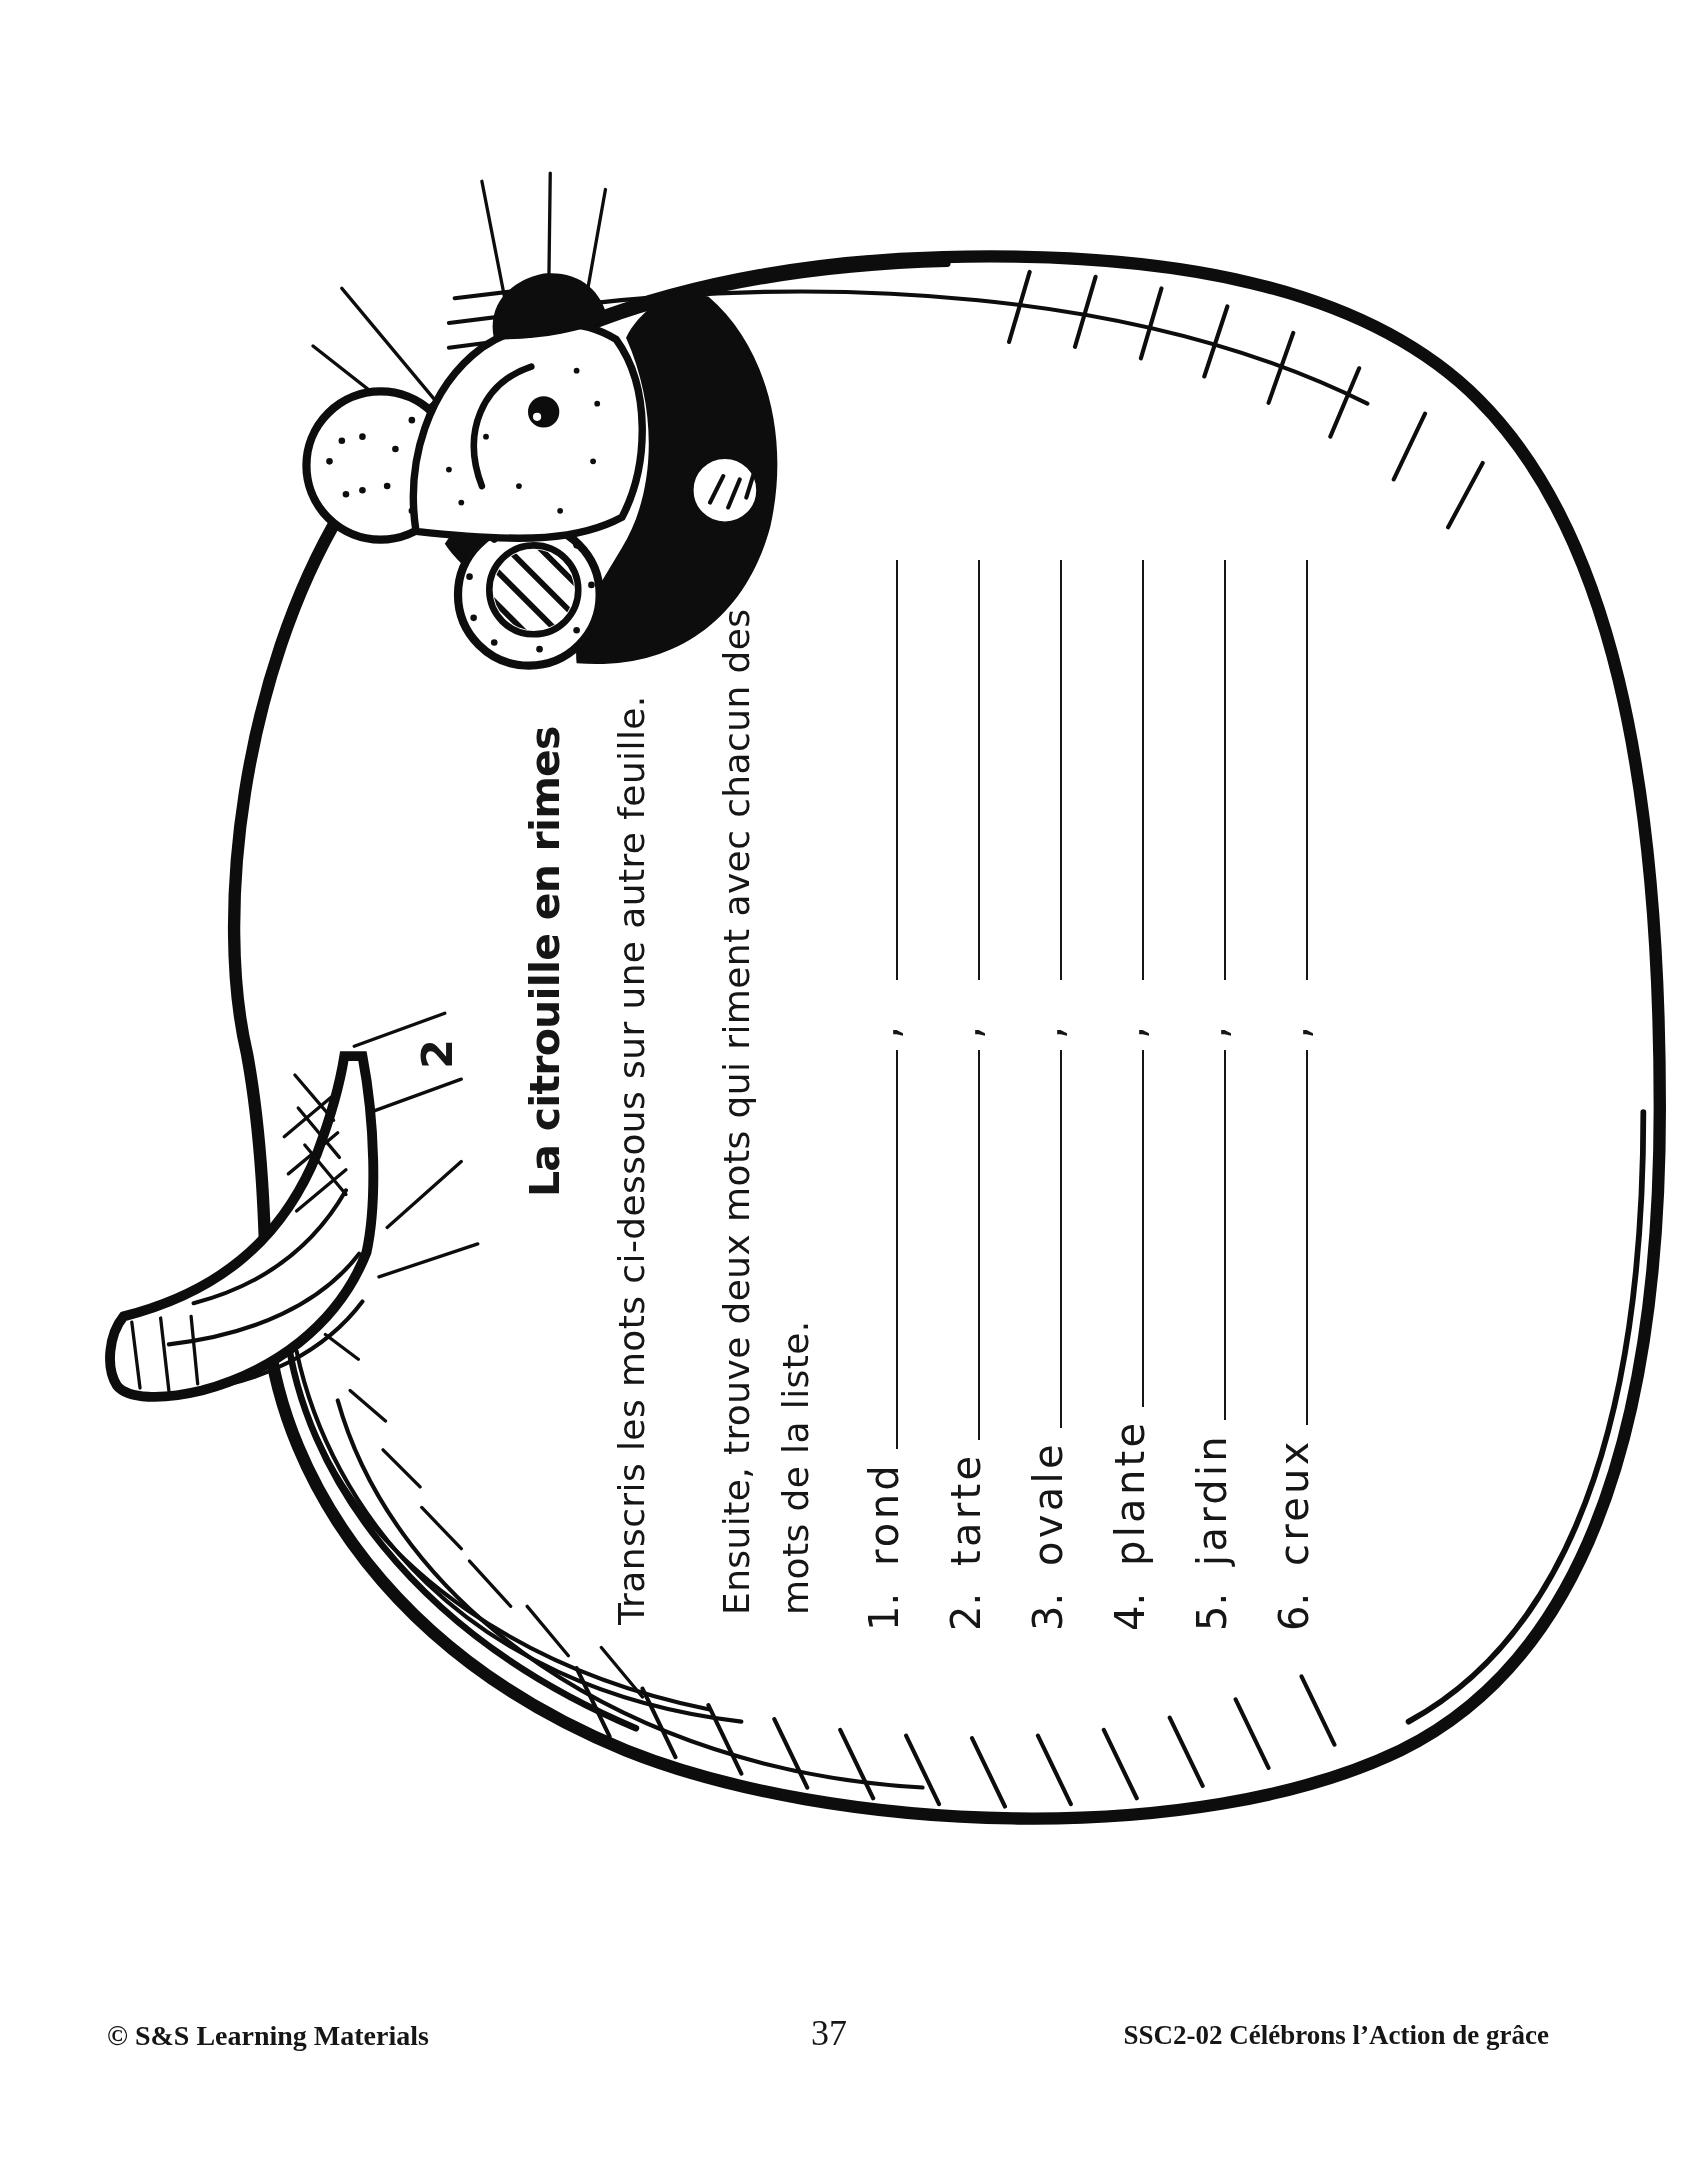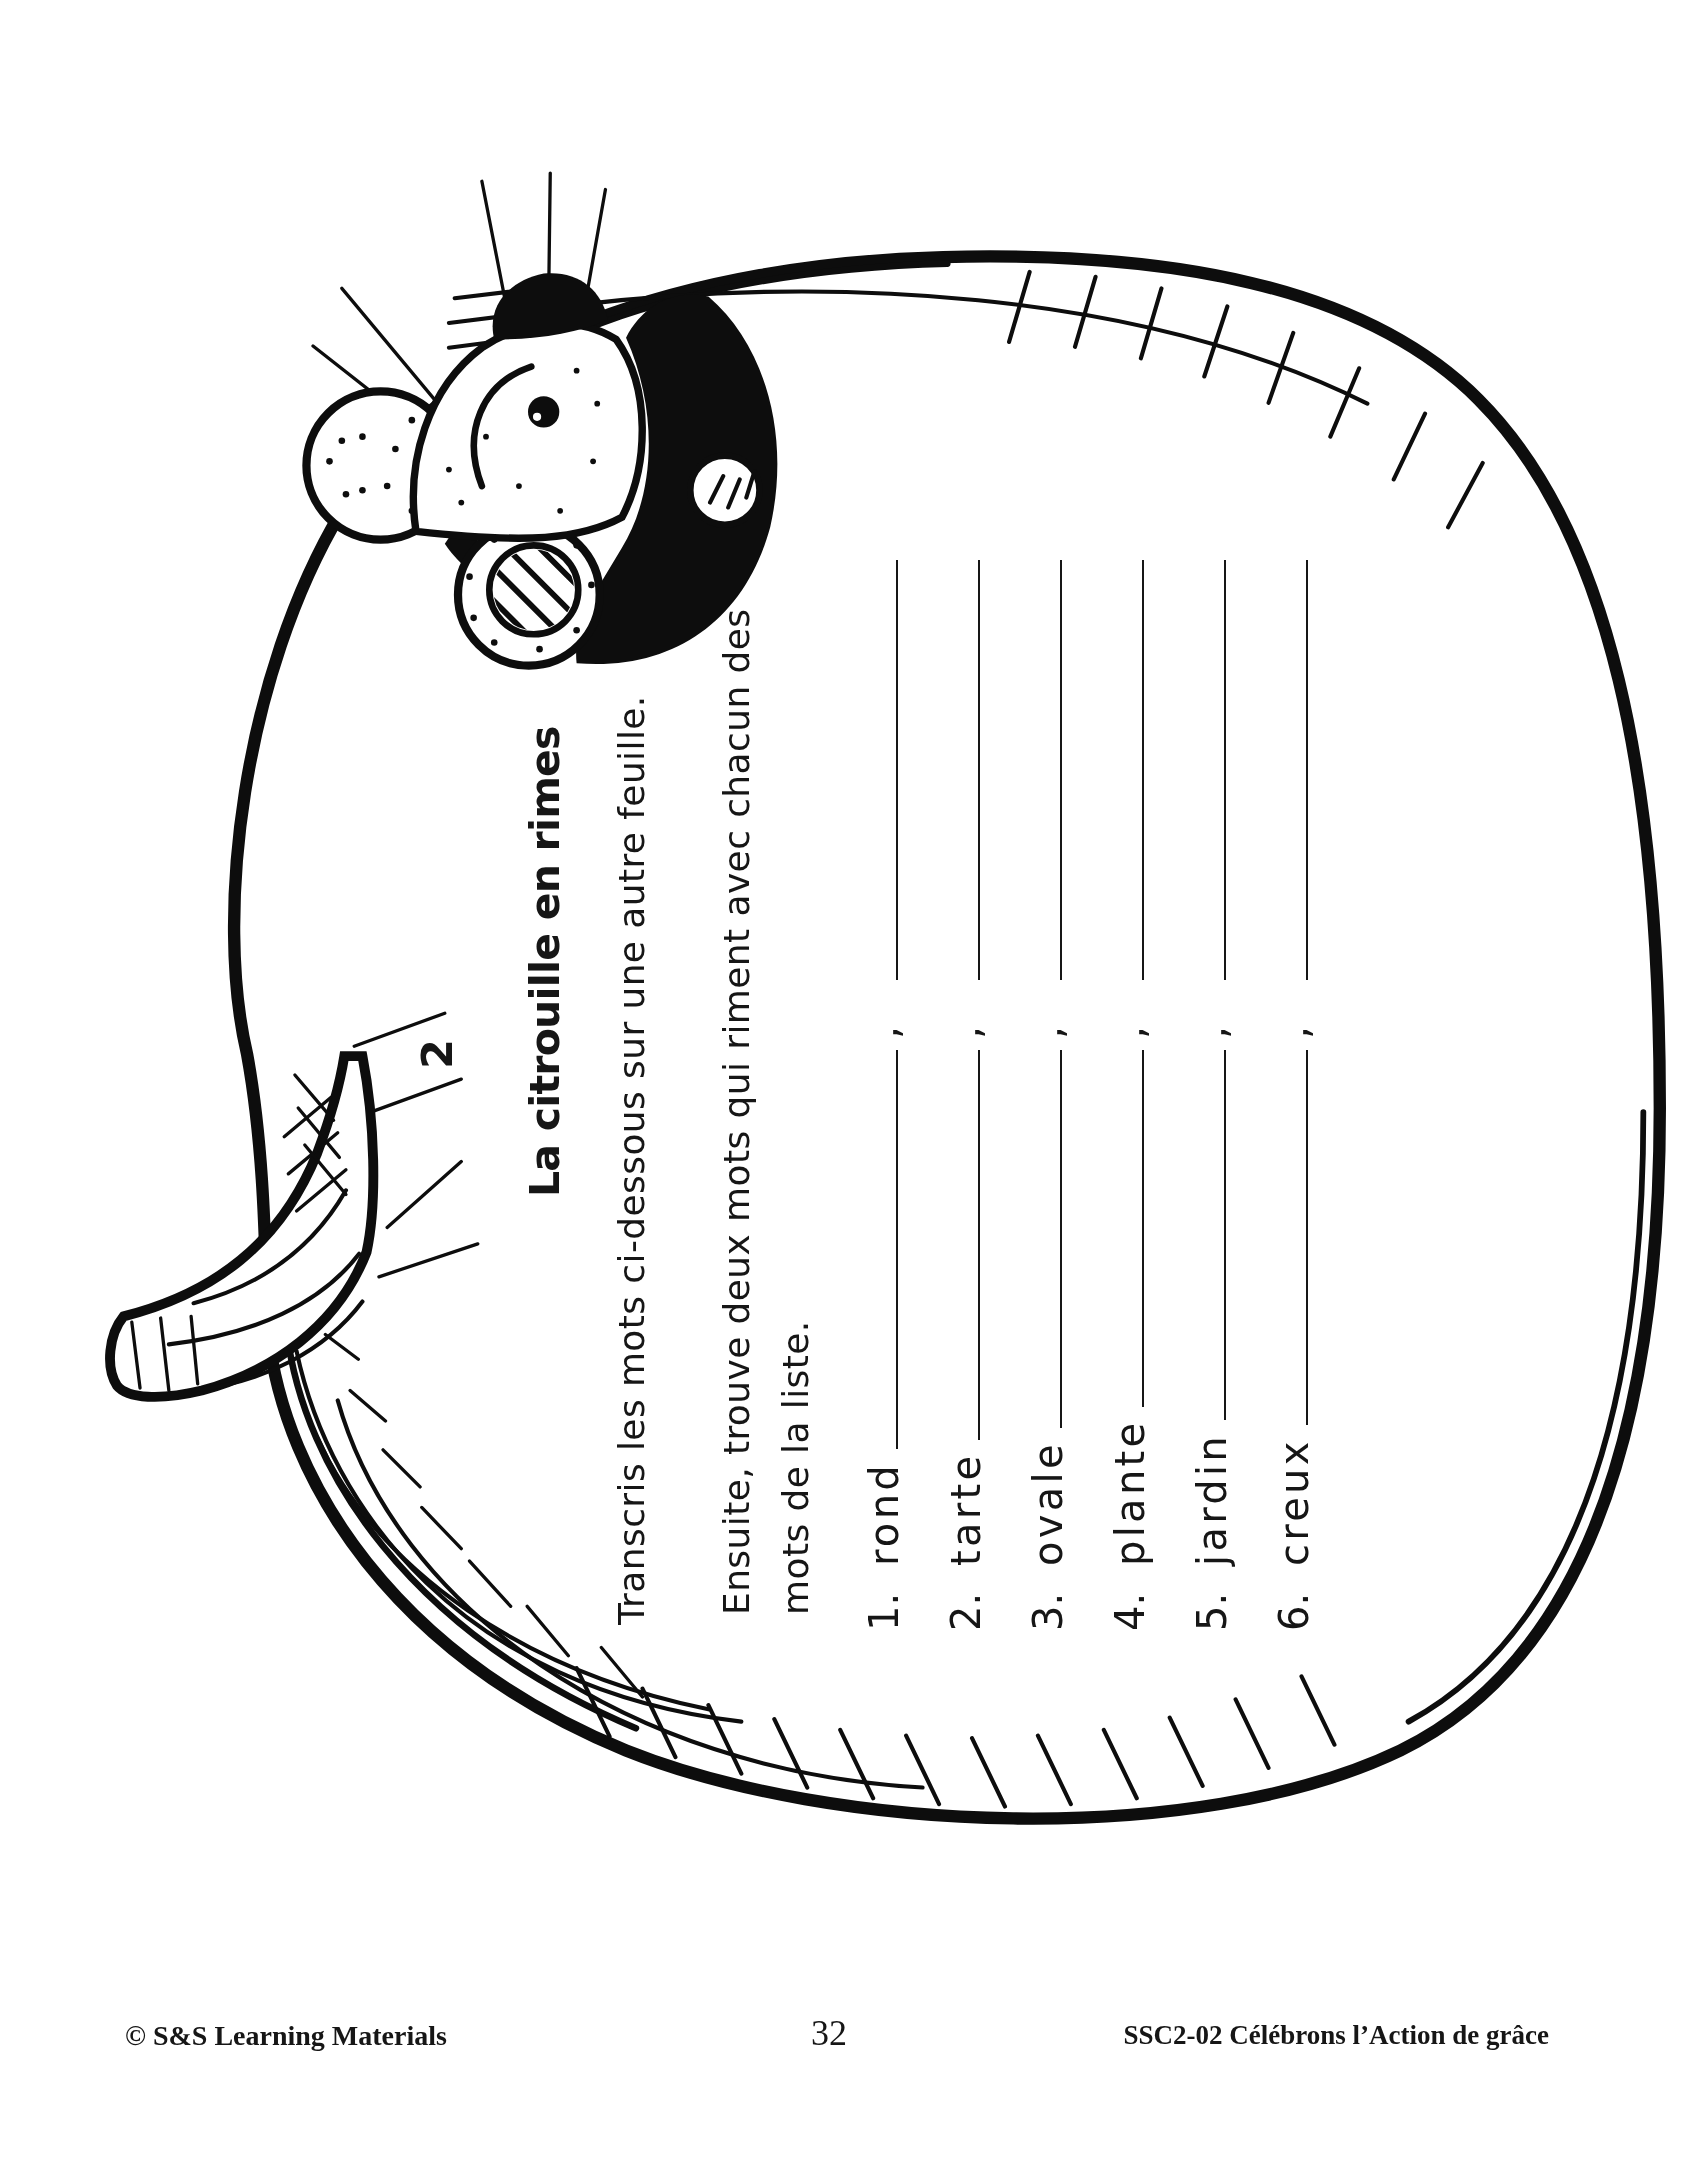--- a/index.html
+++ b/index.html
@@ -43,21 +43,21 @@
   .rhyme-row .num{width:65px;flex:none;}
   .rhyme-row .word{flex:none;letter-spacing:3.3px;margin-right:13px;}
   .blank{
     display:block;height:36px;flex:1 1 auto;
     border-bottom:2.5px solid #161616;
   }
   .blank.second{flex:0 0 420px;}
   .comma{flex:none;width:59px;padding-left:11.5px;font-size:41px;}
   
   .footer-copyright{
-    position:absolute;left:125px;top:2020px;
+    position:absolute;left:107px;top:2020px;
     font-family:"Liberation Serif","DejaVu Serif",serif;
     font-weight:700;font-size:28px;
   }
   .footer-page-number{
     position:absolute;left:811px;top:2012px;
     font-family:"Liberation Serif","DejaVu Serif",serif;
     font-weight:400;font-size:36px;
   }
   .footer-code{
     position:absolute;right:138px;top:2020px;
@@ -240,17 +240,17 @@
           <span class="word">creux</span>
         <span class="blank first"></span>
         <span class="comma">,</span>
         <span class="blank second"></span>
       </div>
     </div>
 
   </div>
 
   <div class="footer-copyright">© S&amp;S Learning Materials</div>
-  <div class="footer-page-number">32</div>
+  <div class="footer-page-number">37</div>
   <div class="footer-code">SSC2-02 Célébrons l’Action de grâce</div>
 
 </div>
 
 
 </body></html>

